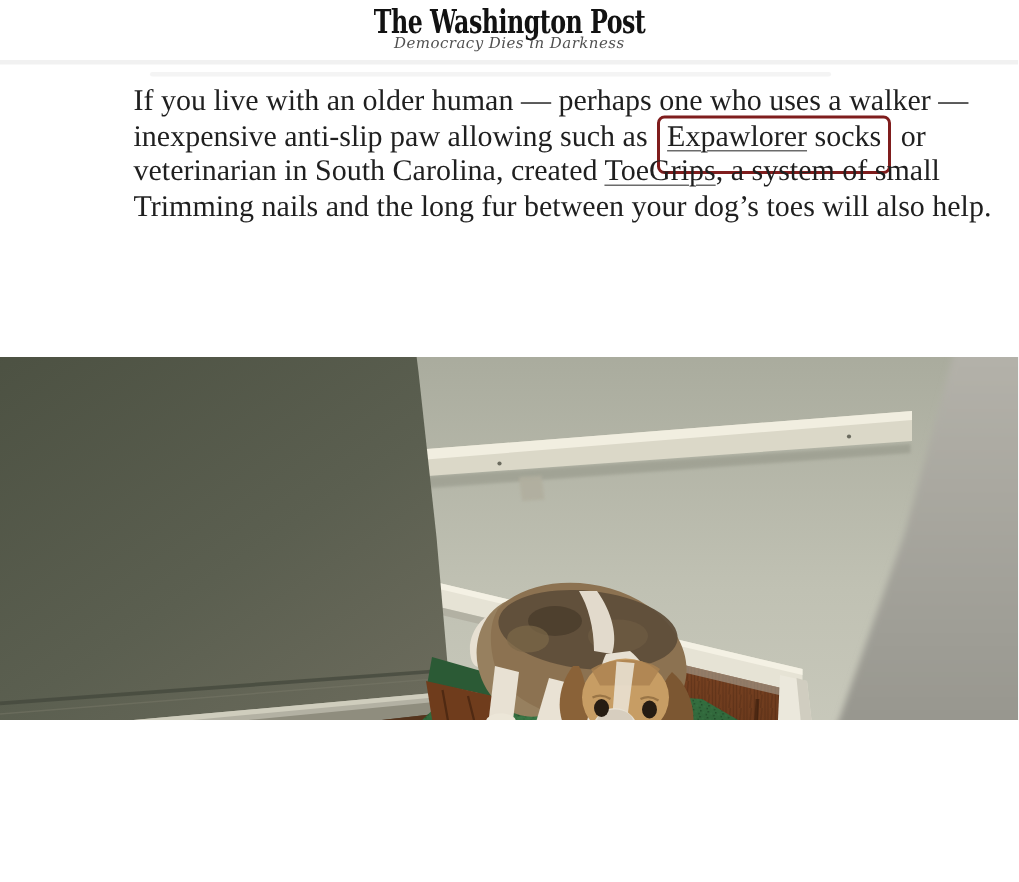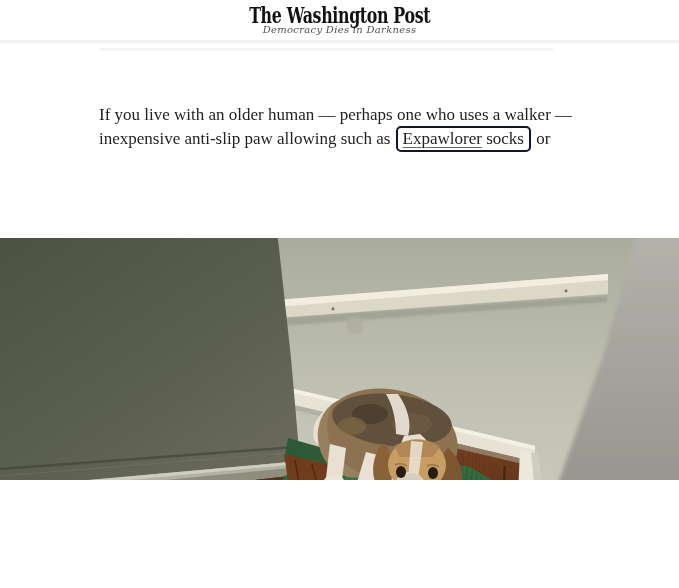--- a/index.html
+++ b/index.html
@@ -11,47 +11,49 @@
             background:#fff;border-bottom:3px solid #f1f1f1;}
   .masthead-title{display:inline-block;margin-top:4px;font-family:"DejaVu Serif",serif;
                   font-weight:700;font-size:22px;line-height:22px;color:#121212;
                   transform:scaleX(.72);letter-spacing:-.5px;white-space:nowrap;cursor:pointer;}
   .masthead-tagline{margin-top:-2px;font-family:"DejaVu Serif",serif;font-style:italic;
                     font-size:10px;line-height:10px;color:#4f4f4f;letter-spacing:.3px;}
   .article-divider{position:absolute;top:48px;left:100px;width:454px;height:3px;
                    background:#f4f4f4;border-radius:2px;}
 
   
-  .article{position:absolute;left:99px;top:56px;width:520px;font-size:17px;
-           line-height:23.6px;color:#1f1f1f;margin-top:47px;}
+  .article{position:absolute;left:89px;top:56px;width:520px;font-size:20px;
+           line-height:23.6px;color:#1f1f1f;}
   .article .line{white-space:nowrap;}
   .article a{color:inherit;text-decoration:underline;text-decoration-color:#6b6b6b;
              text-decoration-thickness:1px;text-underline-offset:3px;cursor:pointer;}
-  .hl-box{display:inline;border:2px solid #0f172a;border-radius:5px;
-          padding:1px 5px 2px;margin:0 1px;white-space:nowrap;}
+  .hl-box{display:inline;border:2px solid #7f1d1d;border-radius:5px;
+          padding:1px 5px 12px;margin:0 1px;white-space:nowrap;}
 
   
   .photo{position:absolute;top:238px;left:0;width:679px;height:345px;overflow:hidden;}
   .photo svg{display:block;}
   .bottom-strip{position:absolute;top:583px;left:0;width:679px;height:5px;background:#ededee;}
 </style>
 </head>
 <body>
 
 <div class="page">
 
   <div class="masthead">
     <div class="masthead-title">The Washington Post</div>
     <div class="masthead-tagline">Democracy Dies in Darkness</div>
   </div>
   <div class="article-divider"></div>
 
   <div class="article">
     <div class="line">If you live with an older human — perhaps one who uses a walker —</div>
     <div class="line"><span>inexpensive anti-slip paw allowing such as </span><span class="hl-box"><a>Expawlorer</a><span> socks</span></span><span> or</span></div>
+    <div class="line"><span>veterinarian in South Carolina, created </span><a>ToeGrips</a><span>, a system of small</span></div>
+    <div class="line">Trimming nails and the long fur between your dog’s toes will also help.</div>
   </div>
 
   <div class="photo" role="img" aria-label="Senior beagle dog walking down a dark wooden staircase covered with green turf mats; olive-green wall at left, white handrail on the far wall, blurred gray wall corner at right">
     <svg width="679" height="345" viewBox="0 0 679 345" xmlns="http://www.w3.org/2000/svg">
       <defs>
         <linearGradient id="gFar" x1="0" y1="0" x2="0" y2="1">
           <stop offset="0" stop-color="#a9ab9d"></stop>
             <stop offset=".45" stop-color="#c0c1b3"></stop>
           <stop offset="1" stop-color="#d0d0c3"></stop>
         </linearGradient>

